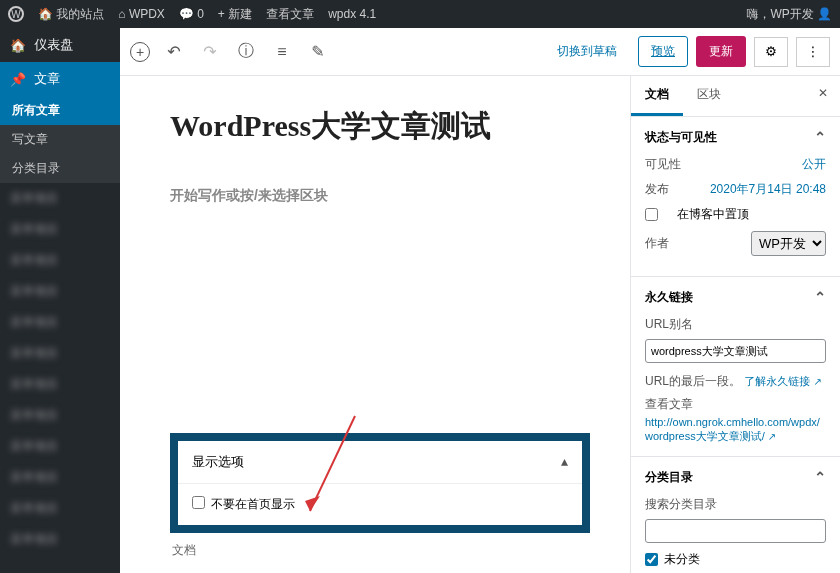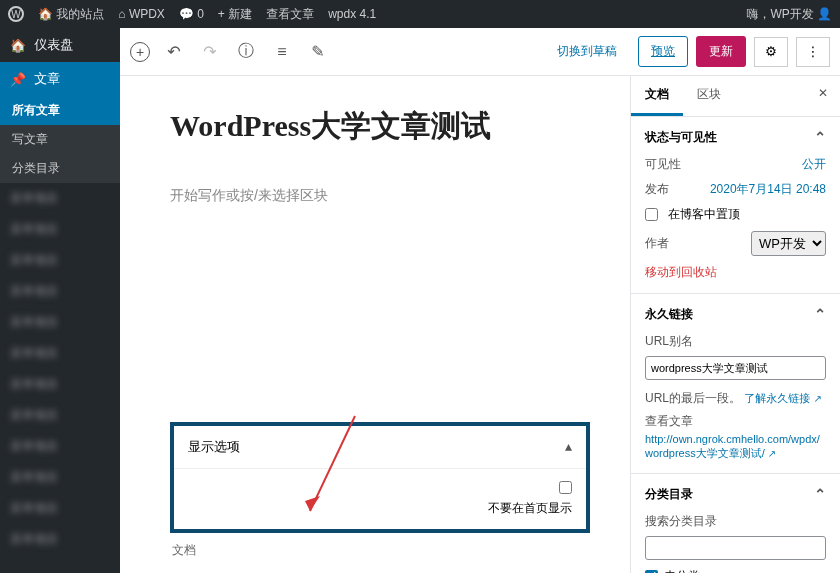--- a/index.html
+++ b/index.html
@@ -30,42 +30,42 @@
 .toolbar-right { display: flex; gap: 8px; align-items: center; }
 .btn { padding: 6px 12px; font-size: 12px; border-radius: 3px; cursor: pointer; border: 1px solid transparent; }
 .btn-link { color: #0073aa; background: none; }
 .btn-outline { border: 1px solid #0073aa; color: #0073aa; background: #fff; text-decoration: underline; }
 .btn-primary { background: #be185d; color: #fff; }
 .btn-icon { background: #fff; border: 1px solid #ccc; width: 34px; height: 30px; display: flex; align-items: center; justify-content: center; }
 
 .editor-main { flex: 1; display: flex; overflow: hidden; }
 .editor-content { flex: 1; padding: 30px 40px 10px 50px; position: relative; display: flex; flex-direction: column; }
 .post-title { font-size: 30px; font-weight: bold; color: #222; margin-bottom: 40px; font-family: Georgia, serif; }
-.post-placeholder { color: #888; font-size: 14px; }
+.post-placeholder { color: #888; font-size: 14px; font-weight: bold; }
 
 .arrow-annotation { position: absolute; top: 330px; left: 175px; width: 70px; height: 120px; pointer-events: none; }
 .arrow-annotation svg { width: 100%; height: 100%; }
 
-.metabox { border: 4px solid #0c4a6e; margin-top: auto; margin-bottom: 5px; background: #fff; }
+.metabox { border: 8px solid #0c4a6e; margin-top: auto; margin-bottom: 5px; background: #fff; }
 .metabox-header { padding: 12px 14px; font-size: 13px; display: flex; justify-content: space-between; border-bottom: 1px solid #eee; cursor: pointer; }
 .metabox-body { padding: 12px 14px; font-size: 12px; }
-.metabox-body label { display: flex; align-items: flex-end; gap: 6px; flex-direction: column; }
+.metabox-body label { display: flex; align-items: flex-start; gap: 6px; }
 .doc-footer { font-size: 12px; color: #666; padding: 4px 2px; }
 
 .settings-panel { width: 210px; border-left: 1px solid #e2e4e7; background: #fff; font-size: 12px; overflow-y: auto; }
 .panel-tabs { display: flex; border-bottom: 1px solid #e2e4e7; position: relative; }
 .panel-tab { padding: 10px 14px; cursor: pointer; color: #555; }
 .panel-tab.active { border-bottom: 3px solid #0073aa; color: #000; font-weight: bold; }
 .panel-close { margin-left: auto; padding: 10px 12px; cursor: pointer; color: #555; }
 .panel-section { border-bottom: 1px solid #e2e4e7; padding: 12px 14px; }
 .panel-section-header { display: flex; justify-content: space-between; font-weight: bold; margin-bottom: 10px; cursor: pointer; }
 .panel-row { display: flex; justify-content: space-between; align-items: center; margin: 8px 0; color: #555; }
 .panel-row a { color: #0073aa; text-decoration: none; }
 .panel-row select { font-size: 13px; padding: 3px; border: 1px solid #8c8f94; border-radius: 3px; }
-.checkbox-row { display: flex; align-items: center; gap: 10px; margin: 8px 0; }
+.checkbox-row { display: flex; align-items: center; gap: 19px; margin: 8px 0; }
 .trash-link { color: #d63638; cursor: pointer; }
 .panel-input { width: 100%; padding: 5px; border: 1px solid #8c8f94; border-radius: 3px; font-size: 11px; margin: 4px 0; }
 .panel-label { color: #555; margin: 6px 0 2px; }
 .panel-link { color: #0073aa; word-break: break-all; font-size: 11px; }
 .cat-checkbox { display: flex; align-items: center; gap: 6px; margin: 4px 0; }
 .chev { font-size: 14px; color: #555; }
 .ext-icon { font-size: 10px; }
 </style>
 </head>
 <body>
@@ -186,21 +186,20 @@
             <a>2020年7月14日 20:48</a>
           </div>
           <div class="checkbox-row">
             <input type="checkbox" style="">
             <span>在博客中置顶</span>
           </div>
           <div class="panel-row">
             <span>作者</span>
             <select><option>WP开发</option></select>
           </div>
-          <div class="trash-link">移动到回收站</div>
         </div>
 
         <div class="panel-section">
           <div class="panel-section-header">
             <span>永久链接</span>
             <span class="chev">⌃</span>
           </div>
           <div class="panel-label">URL别名</div>
           <input class="panel-input" value="wordpress大学文章测试" style="">
           <div class="panel-label">

